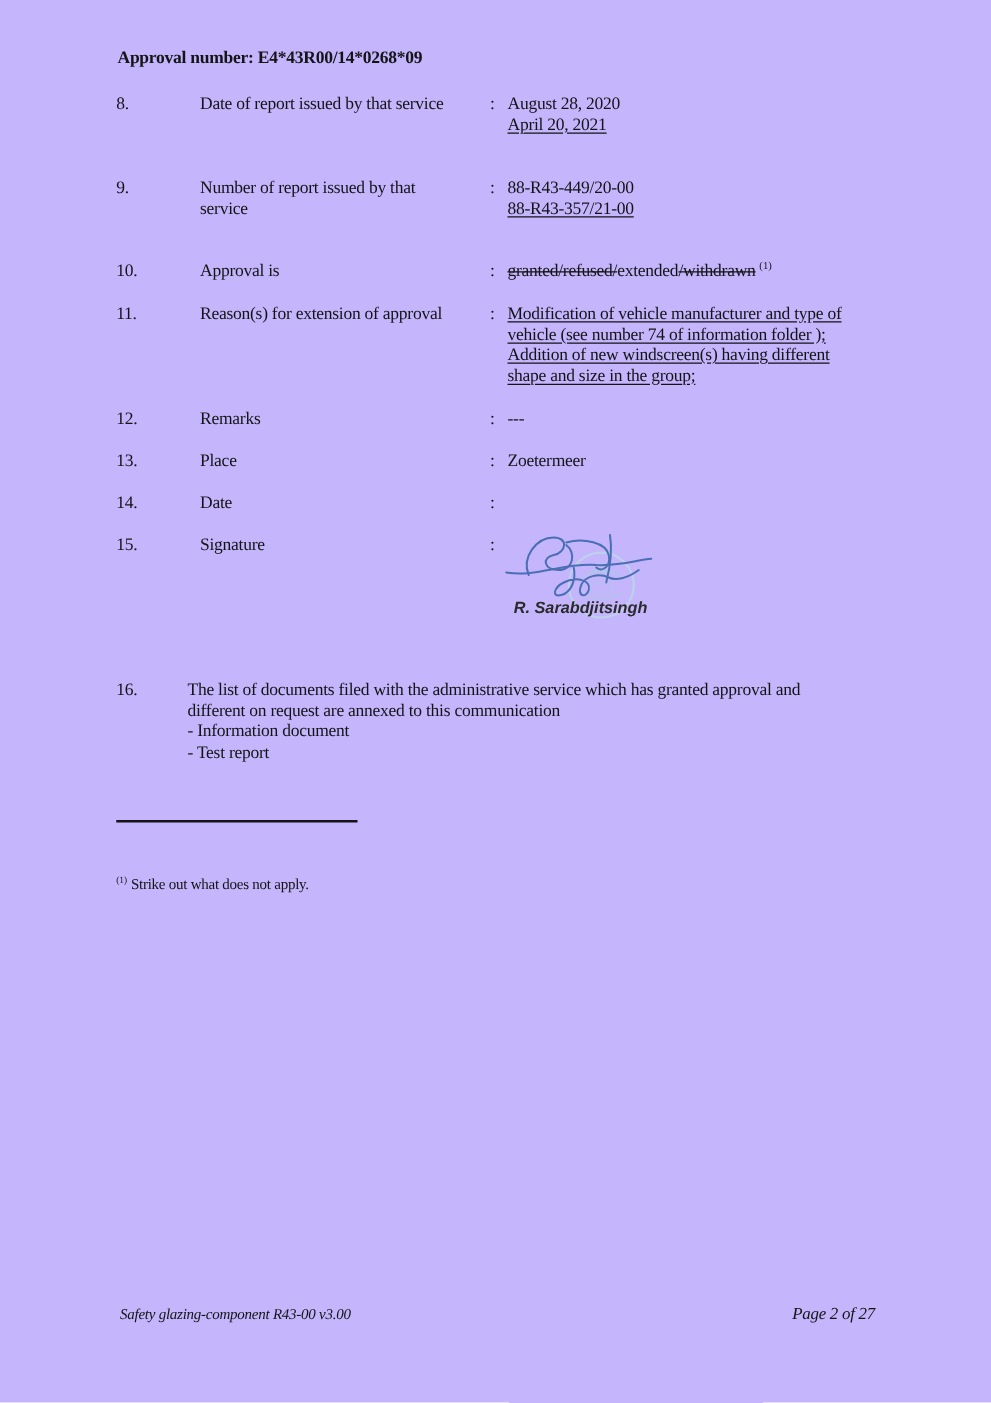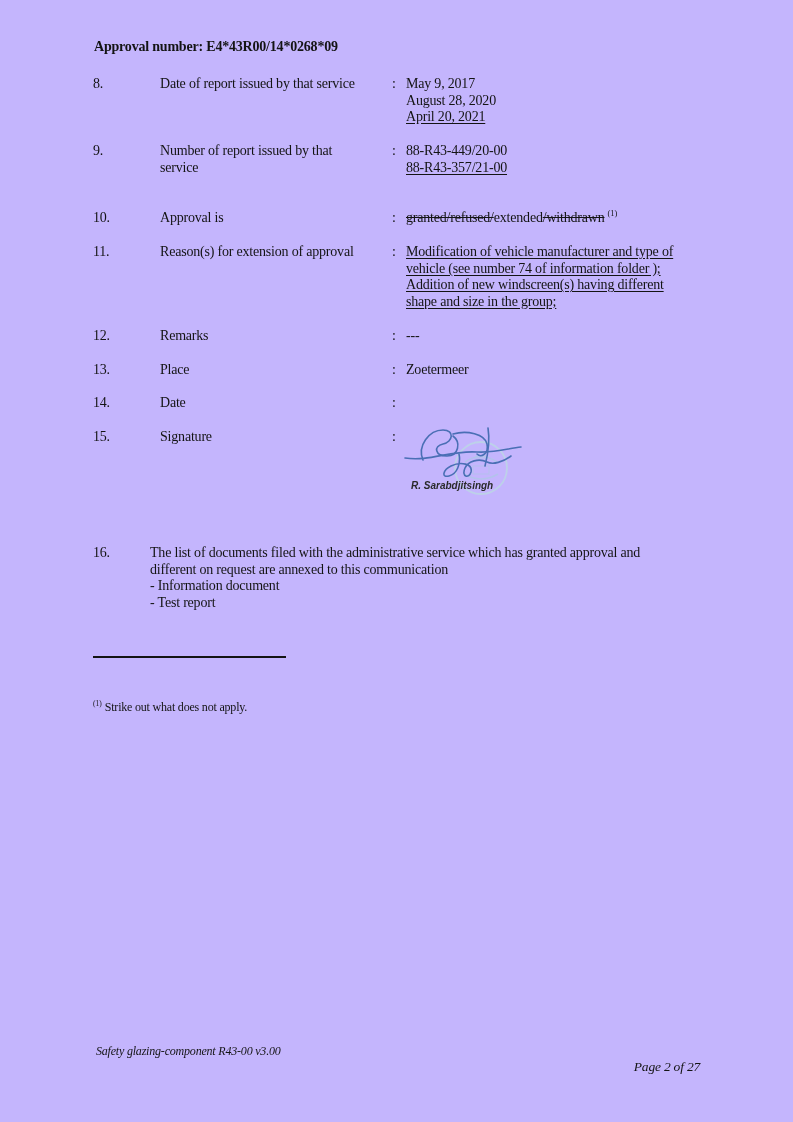--- a/index.html
+++ b/index.html
@@ -38,21 +38,21 @@
     letter-spacing: 0;
   }
   .body16 { position: absolute; left: 150px; top: 0; }
   .doc-line { display: block; white-space: nowrap; }
   .signature-block { position: absolute; left: 393px; top: 420px; width: 150px; height: 75px; }
   .signer-name {
     position: absolute;
     left: 18px;
     top: 58px;
     font-family: "Liberation Sans", sans-serif;
-    font-size: 10px;
+    font-size: 13px;
     font-weight: bold;
     font-style: italic;
     color: #2a2a2a;
     white-space: nowrap;
     letter-spacing: 0;
   }
   .footnote-rule {
     position: absolute;
     left: 93px;
     top: 656px;
@@ -75,39 +75,37 @@
     font-size: 12px;
     white-space: nowrap;
   }
   .footer-right {
     position: absolute;
     right: 93px;
     top: 1043px;
     font-style: italic;
     font-size: 13.5px;
     white-space: nowrap;
-    margin-top: 16px;
   }
 </style>
 </head>
 <body>
 
 <div class="page">
 
   <div class="header">
     <span>Approval number:</span>
     <span>E4*43R00/14*0268*09</span>
   </div>
 
   <div class="row" style="top:76px">
     <span class="num">8.</span>
     <span class="label">Date of report issued by that service</span>
     <span class="colon">:</span>
     <span class="value">
-      <span class="line">May 9, 2017</span>
       <span class="line">August 28, 2020</span>
       <span class="line u">April 20, 2021</span>
     </span>
   </div>
 
   <div class="row" style="top:143px">
     <span class="num">9.</span>
     <span class="label">
       <span class="line">Number of report issued by that</span>
       <span class="line">service</span>

